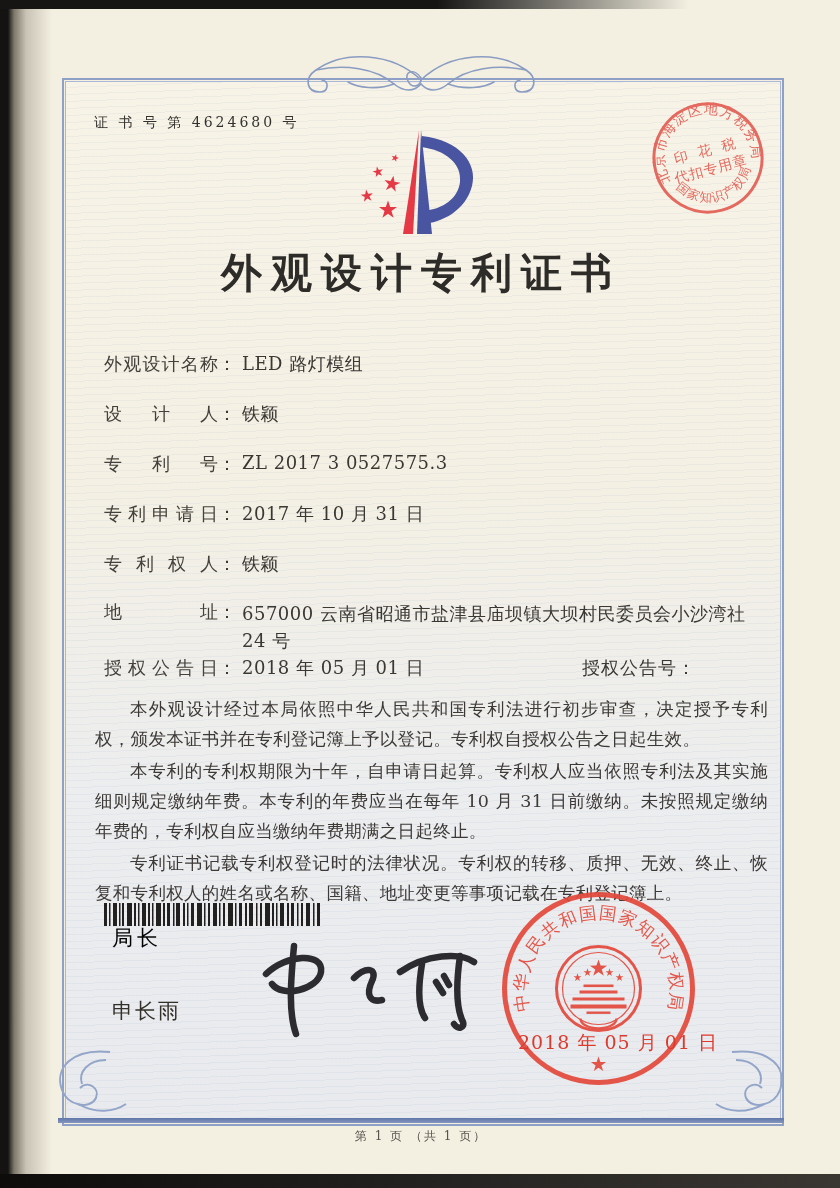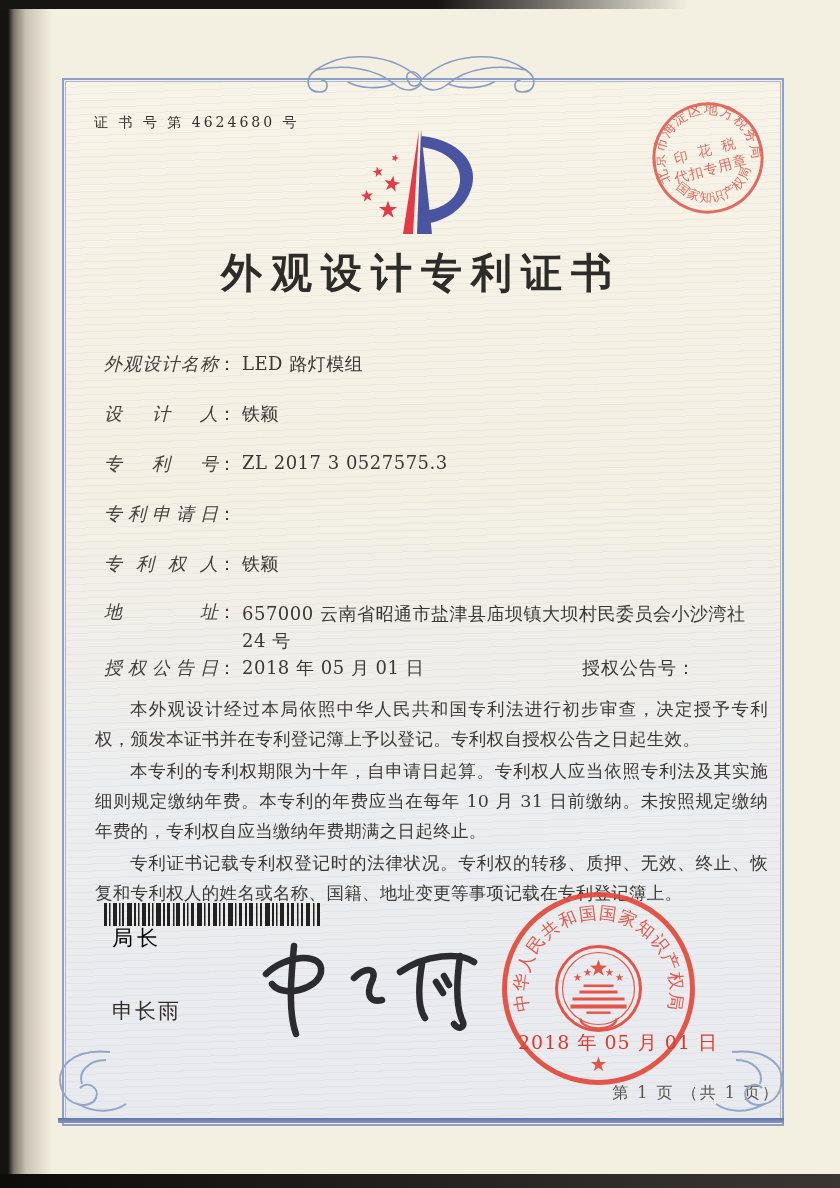--- a/index.html
+++ b/index.html
@@ -28,42 +28,42 @@
   .cf-left{left:48px;top:1046px;}
   .cf-right{left:714px;top:1046px;transform:scaleX(-1);}
 
   
   .certno{position:absolute;left:94px;top:114px;font-size:14px;letter-spacing:3px;color:#33312e;z-index:2;}
   .logo{position:absolute;left:350px;top:126px;z-index:2;}
   .title{position:absolute;left:62px;top:246px;width:718px;text-align:center;
     font-size:41px;font-weight:700;letter-spacing:9px;color:#2e2c29;z-index:2;}
 
   .fieldrow{position:absolute;left:104px;font-size:18px;color:#3b3834;z-index:2;display:flex;}
-  .fieldrow .label{display:inline-block;width:114px;text-align:justify;text-align-last:justify;color:#44413c;font-style:italic;}
+  .fieldrow .label{display:inline-block;width:114px;text-align:justify;text-align-last:justify;color:#44413c;}
   .fieldrow .colon{margin-right:6px;}
   .fieldrow .value{letter-spacing:.5px;}
   .addr-value{width:522px;line-height:27px;}
   .grant-right{position:absolute;left:478px;top:0;display:flex;font-size:18px;color:#3b3834;}
   .grant-right .label2{letter-spacing:1px;}
 
   .paras{position:absolute;left:95px;top:694px;width:673px;z-index:2;}
   .paras p{margin:0 0 2px 0;font-size:17.5px;line-height:30px;color:#3c3936;
     text-align:justify;text-indent:2em;letter-spacing:.3px;}
 
   .barcode{position:absolute;left:104px;top:903px;z-index:2;}
   .signer-title{position:absolute;left:112px;top:924px;font-size:21px;letter-spacing:4px;color:#000000;z-index:2;}
   .signer-name{position:absolute;left:112px;top:997px;font-size:21px;letter-spacing:2px;color:#333029;z-index:2;}
   .signature{position:absolute;left:228px;top:928px;z-index:2;}
 
   .seal{position:absolute;left:496px;top:886px;z-index:2;}
   .tax-stamp{position:absolute;left:640px;top:90px;z-index:2;}
   .issue-date{position:absolute;left:518px;top:1030px;font-size:19px;color:#dd3a2e;letter-spacing:1px;z-index:3;}
 
-  .footer{position:absolute;left:62px;top:1083px;width:718px;text-align:right;
-    font-size:16px;letter-spacing:2px;color:#56544c;z-index:2;}
+  .footer{position:absolute;left:62px;top:1128px;width:718px;text-align:center;
+    font-size:12px;letter-spacing:2px;color:#56544c;z-index:2;}
 
   svg text{font-family:"DejaVu Serif","Liberation Serif",serif;}
 </style>
 </head>
 <body>
 
 <div id="page">
 
   <div class="frame"></div>
   <div class="frame-bottom-line"></div>
@@ -135,20 +135,21 @@
     <span class="value">铁颖</span>
   </div>
   <div class="fieldrow" style="top:452px">
     <span class="label">专　利　号</span>
       <span class="colon">：</span>
     <span class="value">ZL 2017 3 0527575.3</span>
   </div>
   <div class="fieldrow" style="top:502px">
     <span class="label">专利申请日</span>
       <span class="colon">：</span>
+    <span class="value">2017 年 10 月 31 日</span>
   </div>
   <div class="fieldrow" style="top:552px">
     <span class="label">专 利 权 人</span>
       <span class="colon">：</span>
     <span class="value">铁颖</span>
   </div>
   <div class="fieldrow" style="top:600px">
     <span class="label">地　　址</span>
       <span class="colon">：</span>
     <span class="value addr-value">657000 云南省昭通市盐津县庙坝镇大坝村民委员会小沙湾社 24 号</span>

